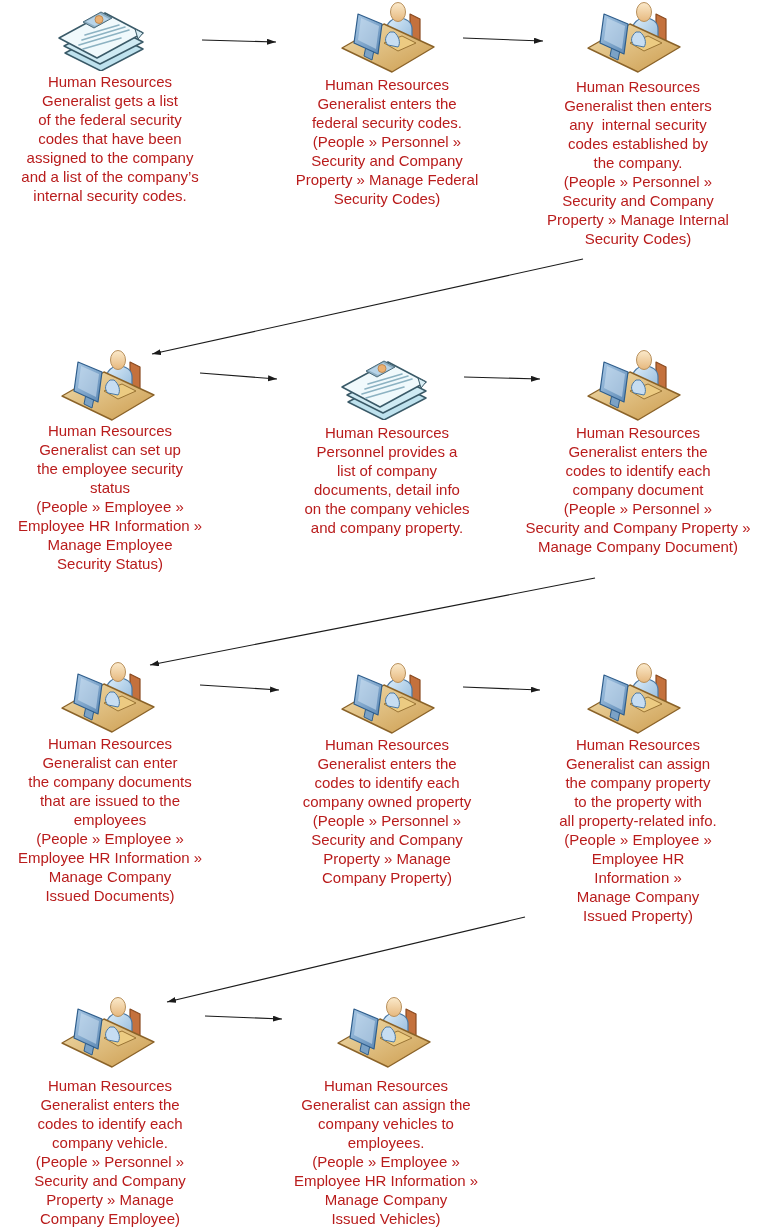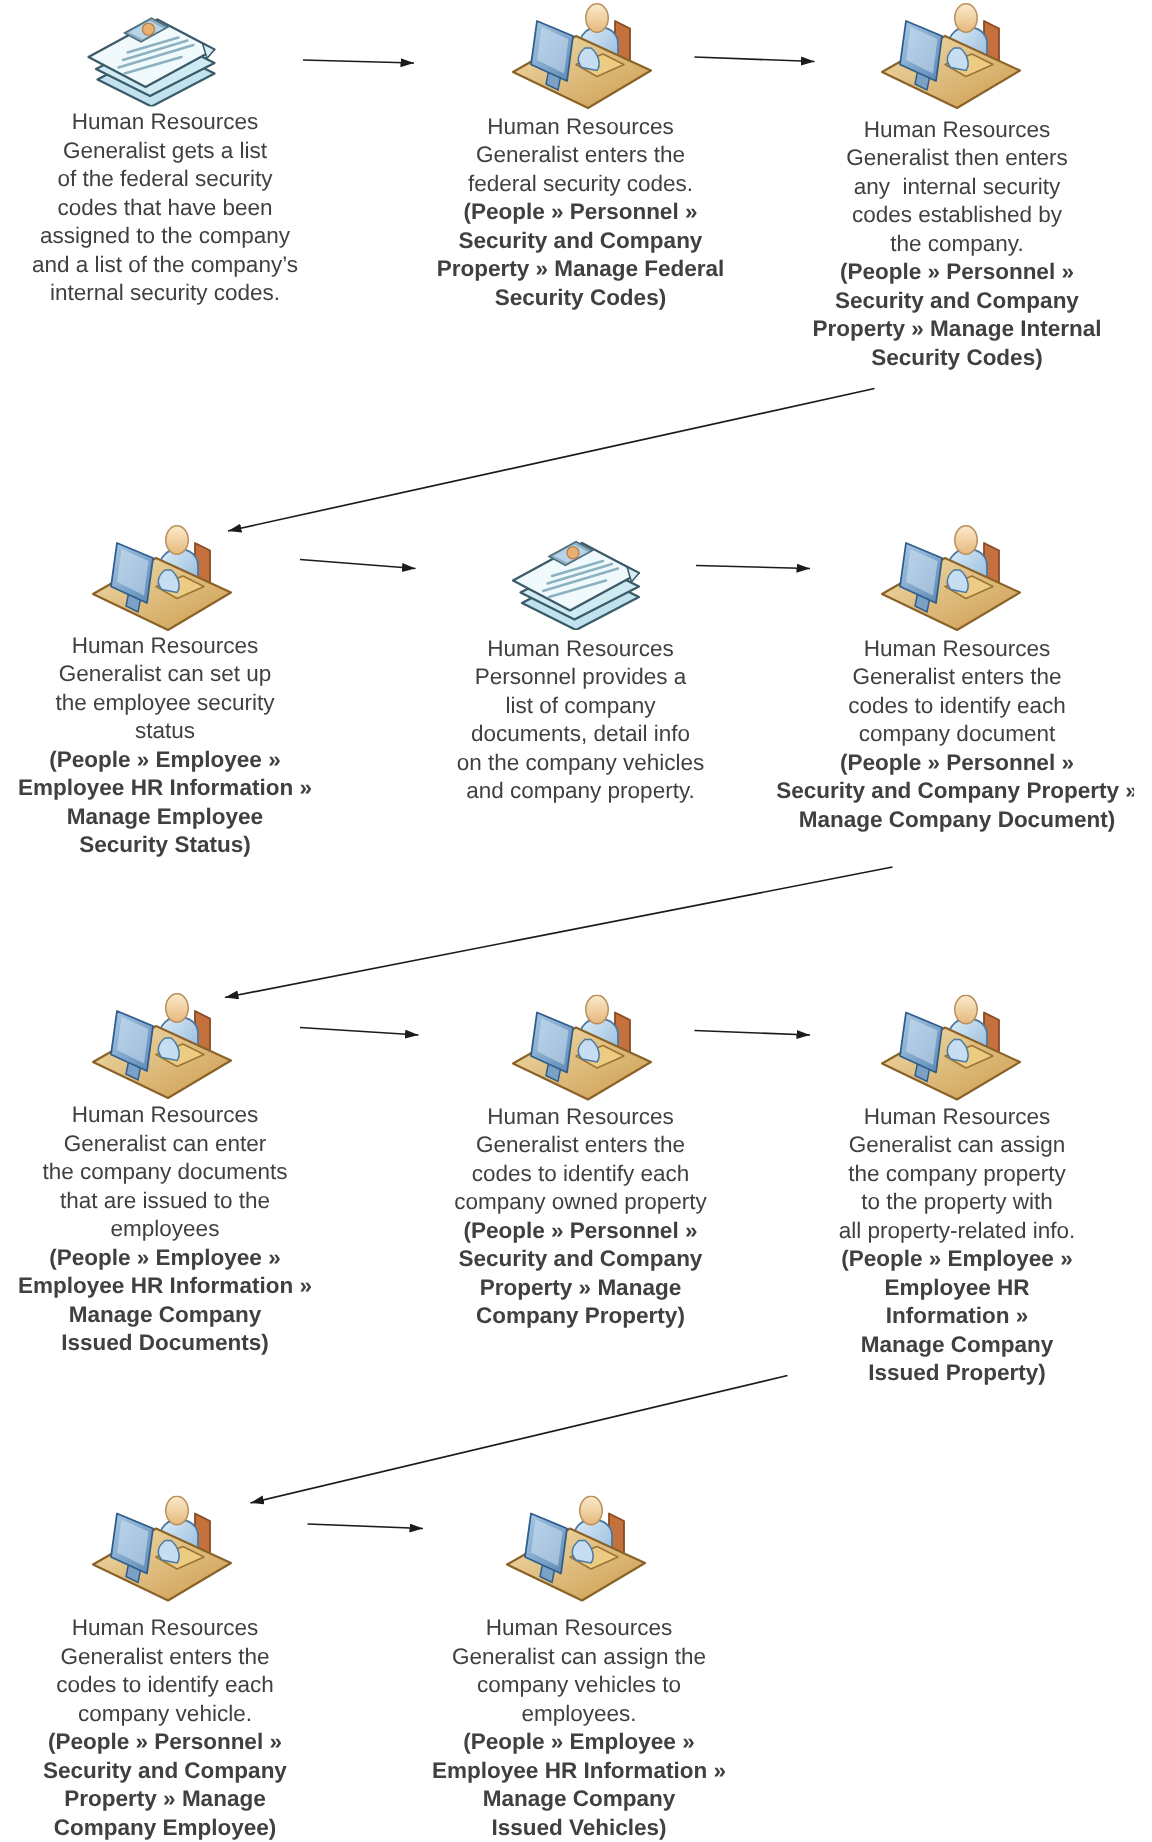--- a/index.html
+++ b/index.html
@@ -1,26 +1,26 @@
 <!DOCTYPE html>
 <html><head>
 <meta charset="utf-8">
 <style>
   html,body { margin:0; padding:0; background:#ffffff; }
   #stage {
     position:relative; width:756px; height:1228px;
     background:#ffffff; overflow:hidden;
     font-family:"Liberation Sans","DejaVu Sans",sans-serif;
-    color:#404040;
+    color:#b91c1c;
   }
   .node { display:contents; }
   .icon { position:absolute; }
   .caption { position:absolute; text-align:center; font-size:15px; line-height:19px; }
   .caption .desc div, .caption .crumb div { white-space:pre; }
-  .caption .crumb div { font-weight:700; }
+  .caption .crumb div { font-weight:400; }
   #arrow-layer { position:absolute; left:0; top:0; width:768px; height:1228px; pointer-events:none; }
   #icon-defs { position:absolute; width:0; height:0; overflow:hidden; }
 </style>
 </head>
 <body>
 
 <svg id="icon-defs" aria-hidden="true">
   <defs>
     <linearGradient id="gDesk" x1="0" y1="0" x2="1" y2="1">
       <stop offset="0" stop-color="#f0dcac"></stop>

